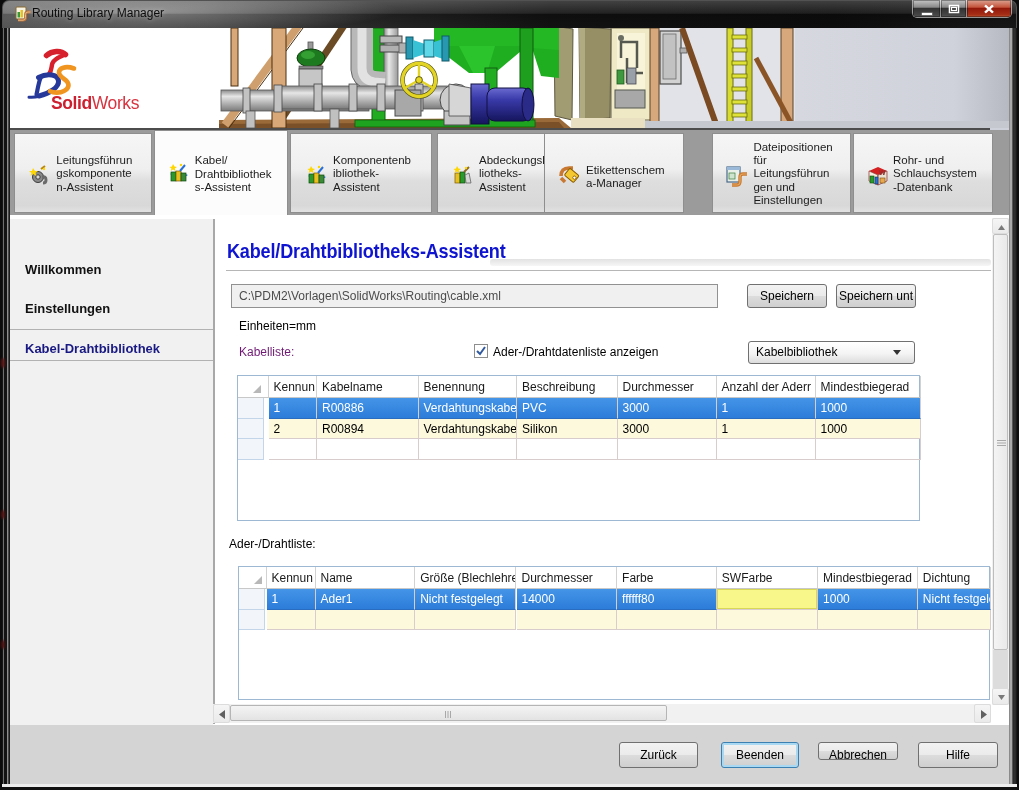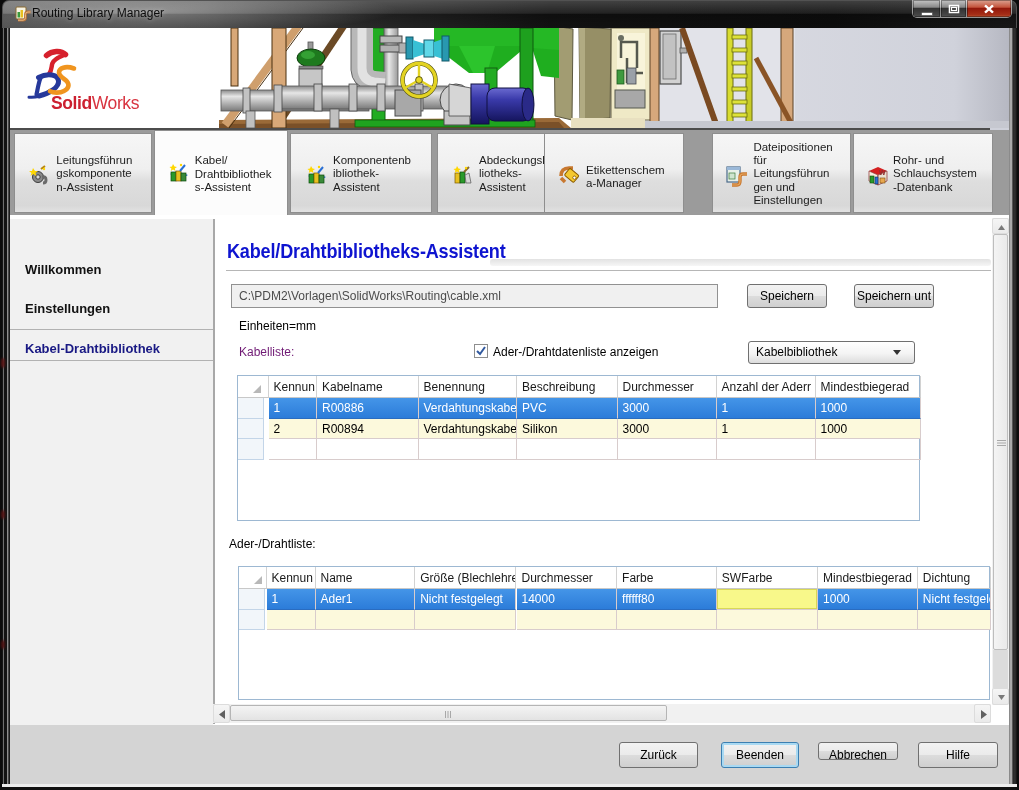--- a/index.html
+++ b/index.html
@@ -60,21 +60,21 @@
 
 
 #heading { left:217px; top:24px; font-size:21px; font-weight:bold; color:#0e14d0; transform:scaleX(0.86); transform-origin:0 0; letter-spacing:-0.2px; }
 #hrule { left:216px; top:54.5px; width:765px; height:1px; background:#b6b6b6; }
 #pathbox { left:221px; top:69px; width:487px; height:24px; background:#f0f0f0; border:1px solid #919191;
   font-size:12px; color:#4c4c4c; line-height:22px; padding-left:7px; }
 .w7btn { position:absolute; height:24px; border:1px solid #707070; border-radius:3px;
   background:linear-gradient(180deg,#f2f2f2 0%, #ebebeb 48%, #dcdcdc 52%, #cfcfcf 100%);
   font-size:12px; color:#000; text-align:center; line-height:22px; font-family:"Liberation Sans", sans-serif; }
 #btn-sp1 { left:737px; top:69px; width:80px; }
-#btn-sp2 { left:844px; top:69px; width:80px; }
+#btn-sp2 { left:826px; top:69px; width:80px; }
 #lbl-einheiten { left:229px; top:104px; font-size:12px; color:#000; }
 #lbl-kabelliste { left:229px; top:130px; font-size:12px; color:#701a75; }
 #checkbox { left:464px; top:129px; width:14px; height:14px; background:#fff; border:1px solid #8e8e8e; }
 #lbl-check { left:483px; top:130px; font-size:12px; color:#000; }
 #combo { left:738px; top:126px; width:167px; height:23px; background:linear-gradient(180deg,#fff 0%, #f4f4f4 55%, #dcdcdc 100%);
   border:1px solid #707070; border-radius:3px; font-size:12px; color:#000; line-height:21px; padding-left:7px; }
 #combo-arrow { left:883px; top:135px; width:0; height:0; border-left:4.5px solid transparent; border-right:4.5px solid transparent; border-top:5px solid #333; }
 
 
 .grid { position:absolute; background:#fff; border:1px solid #9db8d2; font-size:12px; }

